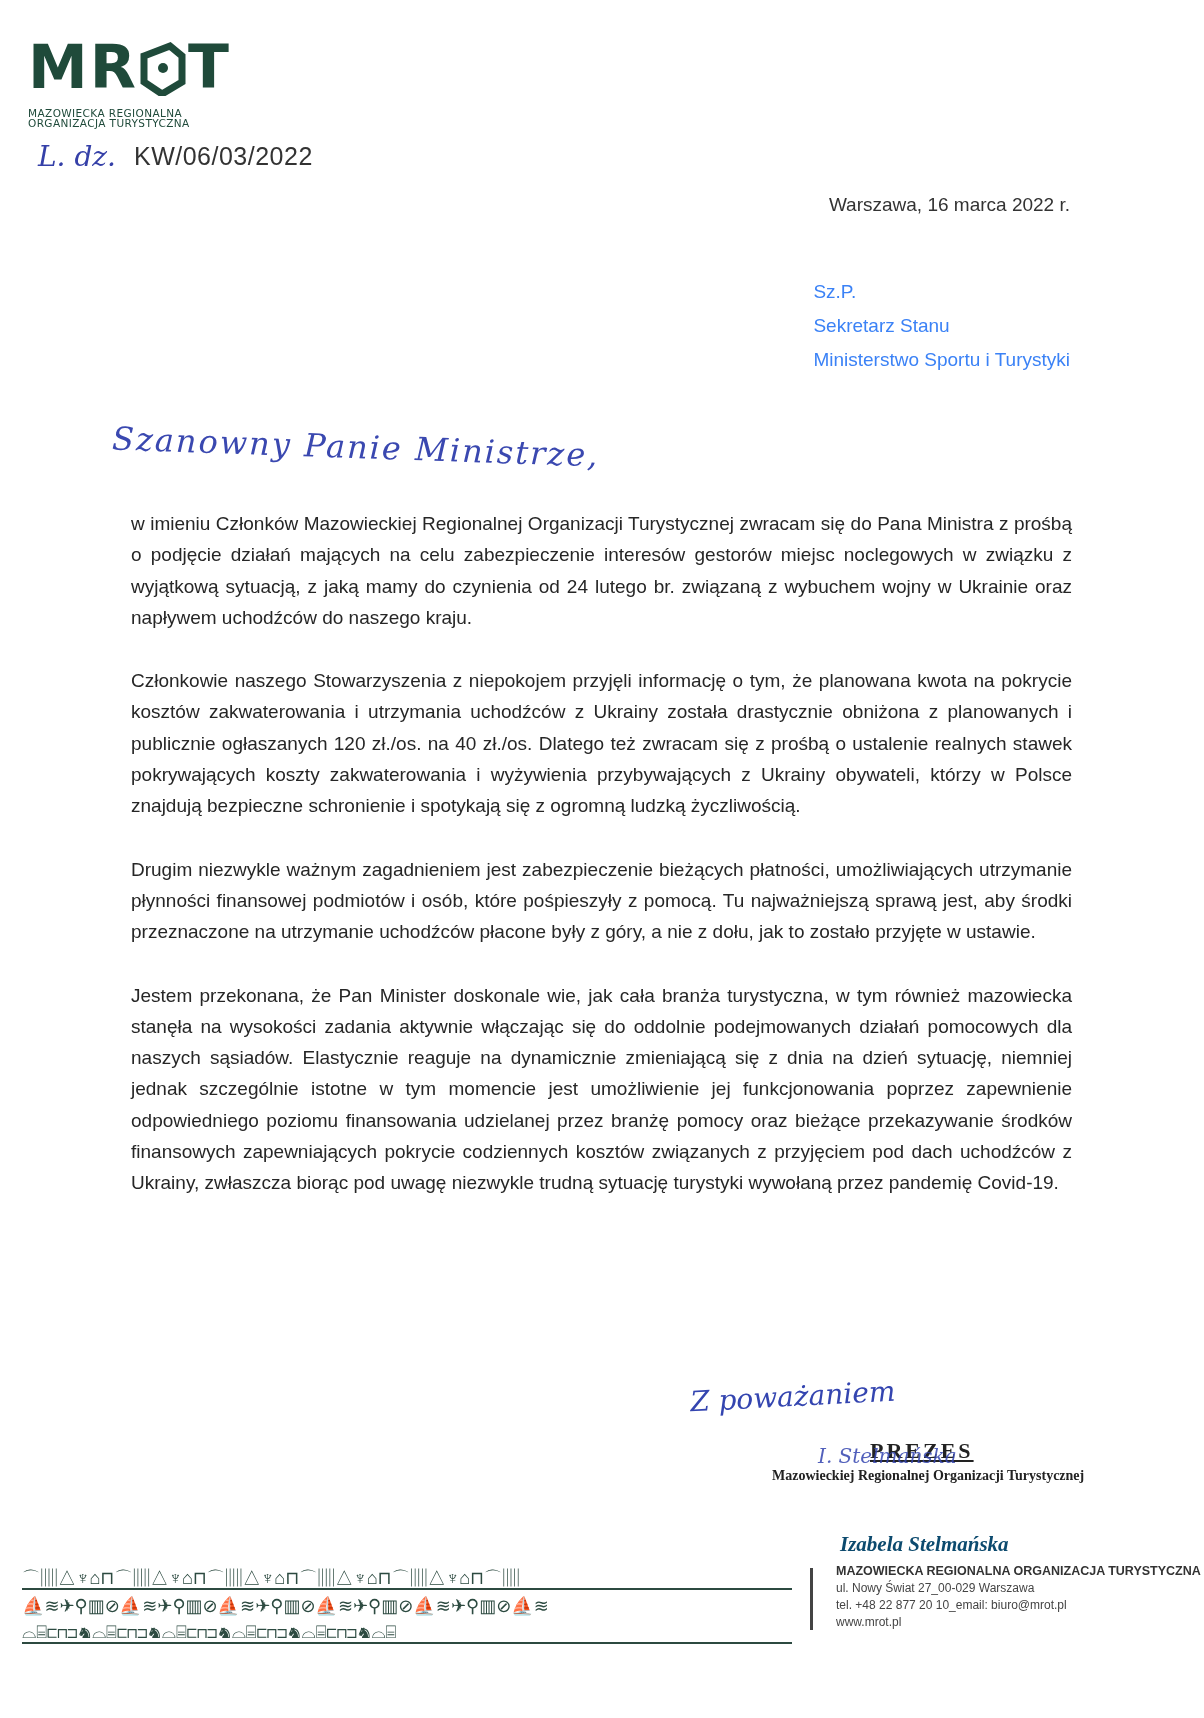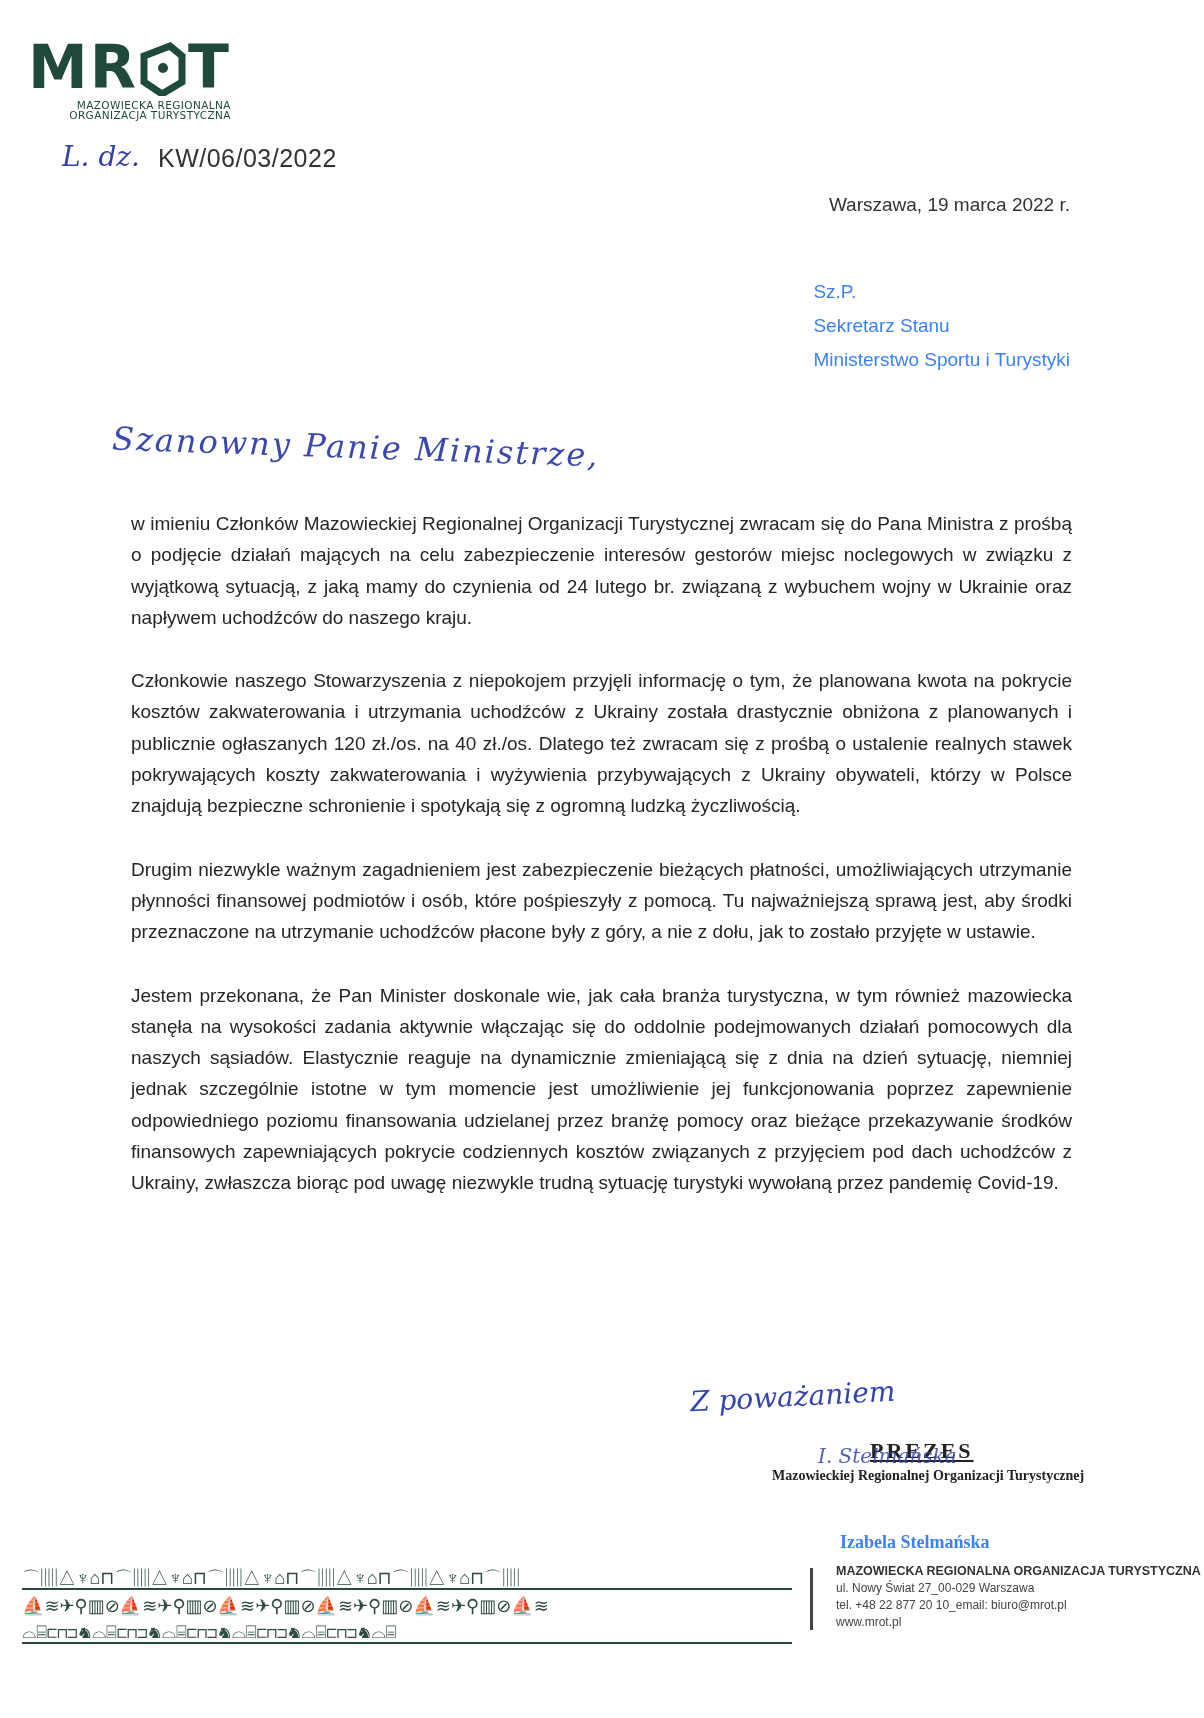--- a/index.html
+++ b/index.html
@@ -8,23 +8,23 @@
       font-family: "Liberation Sans", sans-serif; color: #2a2a2a;
     }
     .logo { position: absolute; left: 28px; top: 38px; }
     .logo-mark {
       display: flex; align-items: flex-end; font-family: "DejaVu Sans", sans-serif;
       font-weight: bold; font-size: 60px; color: #1f4a3a; letter-spacing: 2px; line-height: 58px;
     }
     .logo-mark .house { width: 46px; height: 54px; margin: 0 2px; }
     .logo-sub {
       font-family: "DejaVu Sans", sans-serif; font-size: 10.5px; line-height: 10px;
-      color: #1f4a3a; margin-top: 4px; letter-spacing: 0.4px; text-align: right;
+      color: #1f4a3a; margin-top: 12px; letter-spacing: 0.4px;
     }
-    .ref-row { position: absolute; left: 38px; top: 140px; display: flex; align-items: flex-end; margin-left: 24px; }
+    .ref-row { position: absolute; left: 38px; top: 140px; display: flex; align-items: center; }
     .ref-hand {
       font-family: "DejaVu Serif", serif; font-style: italic; color: #3540a8; font-size: 28px; margin-right: 18px;
     }
     .ref-num { font-size: 25px; color: #333; letter-spacing: 0.5px; }
     .date { position: absolute; right: 134px; top: 194px; font-size: 19px; color: #333; }
     .addressee { position: absolute; right: 134px; top: 275px; text-align: left; font-size: 19px; line-height: 34px; color: #3b82f6; }
     .greeting {
       position: absolute; left: 112px; top: 428px; font-family: "DejaVu Serif", serif; font-style: italic;
       font-size: 32px; color: #3a48b0; letter-spacing: 2px; transform: rotate(2deg);
     }
@@ -33,21 +33,21 @@
     .sig-hand {
       position: absolute; left: 690px; top: 1380px; font-family: "DejaVu Serif", serif; font-style: italic;
       color: #3445b0; font-size: 28px; transform: rotate(-3deg);
     }
     .sig-hand2 {
       position: absolute; left: 800px; top: 1444px; font-family: "DejaVu Serif", serif; font-style: italic;
       color: #3445b0; font-size: 20px; opacity: 0.85; margin-left: 18px;
     }
     .prezes { position: absolute; left: 870px; top: 1438px; font-family: "Liberation Serif", serif; font-weight: bold; font-size: 22px; letter-spacing: 3px; color: #222; text-decoration: underline; }
     .prezes-org { position: absolute; left: 772px; top: 1468px; font-family: "Liberation Serif", serif; font-weight: bold; font-size: 14px; color: #222; }
-    .signer { position: absolute; left: 840px; top: 1532px; font-family: "Liberation Serif", serif; font-weight: bold; font-size: 18px; color: #3b82f6; }
+    .signer { position: absolute; left: 840px; top: 1532px; font-family: "Liberation Serif", serif; font-style: italic; font-weight: bold; font-size: 21px; color: #0c4a6e; }
     .footer-icons { position: absolute; left: 22px; top: 1566px; width: 770px; }
     .icon-row { display: flex; gap: 6px; height: 22px; align-items: flex-end; margin-bottom: 4px; color: #2c4a40; font-size: 18px; line-height: 20px; overflow: hidden; white-space: nowrap; }
     .icon-row.underline { border-bottom: 2px solid #2c4a40; }
     .footer-divider { position: absolute; left: 810px; top: 1568px; width: 3px; height: 62px; background: #444; }
     .footer-info { position: absolute; left: 836px; top: 1563px; font-size: 12px; line-height: 17px; color: #444; }
     .footer-info .org { font-weight: bold; font-size: 12.5px; color: #333; }
   </style>
 </head>
 <body>
 
@@ -65,21 +65,21 @@
     <div>MAZOWIECKA REGIONALNA</div>
     <div>ORGANIZACJA TURYSTYCZNA</div>
   </div>
 </div>
 
 <div class="ref-row">
   <span class="ref-hand">L. dz.</span>
   <span class="ref-num">KW/06/03/2022</span>
 </div>
 
-<div class="date">Warszawa, 19 marca 2022 r.</div>
+<div class="date">Warszawa, 16 marca 2022 r.</div>
 
 <div class="addressee">
   <div>Sz.P.</div>
   <div>Sekretarz Stanu</div>
   <div>Ministerstwo Sportu i Turystyki</div>
 </div>
 
 <div class="greeting">Szanowny Panie Ministrze,</div>
 
 <div class="body">

